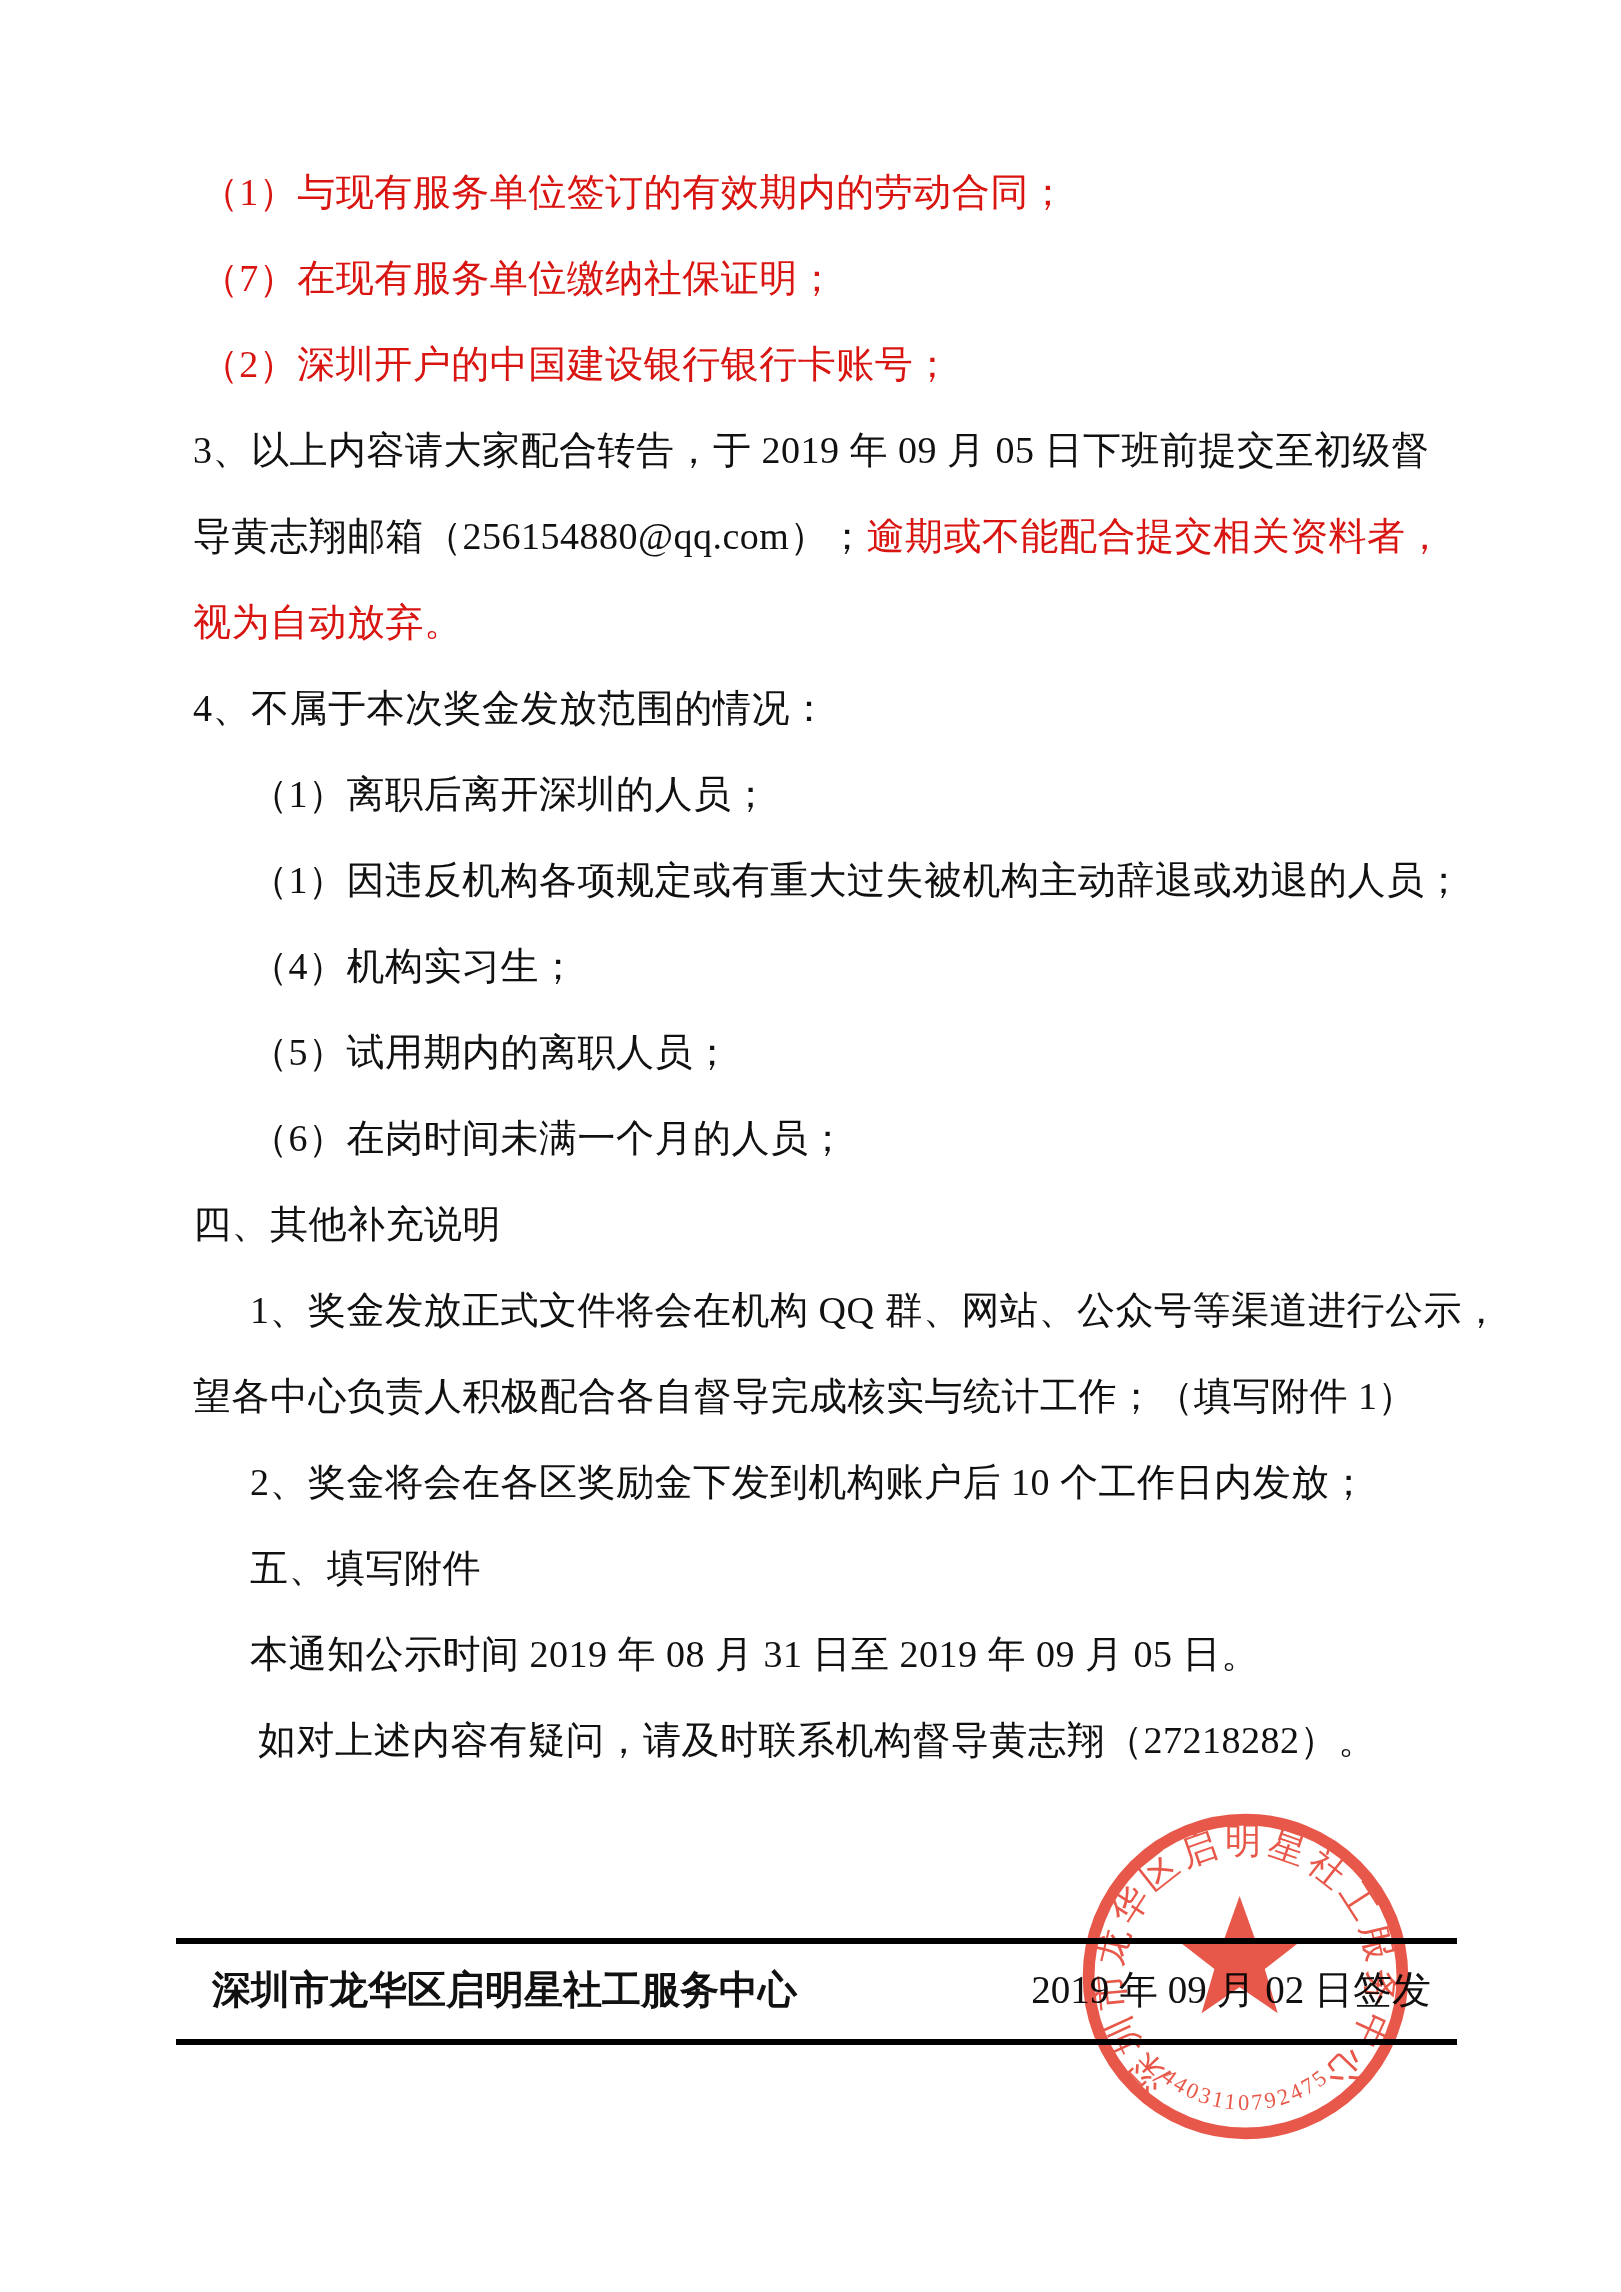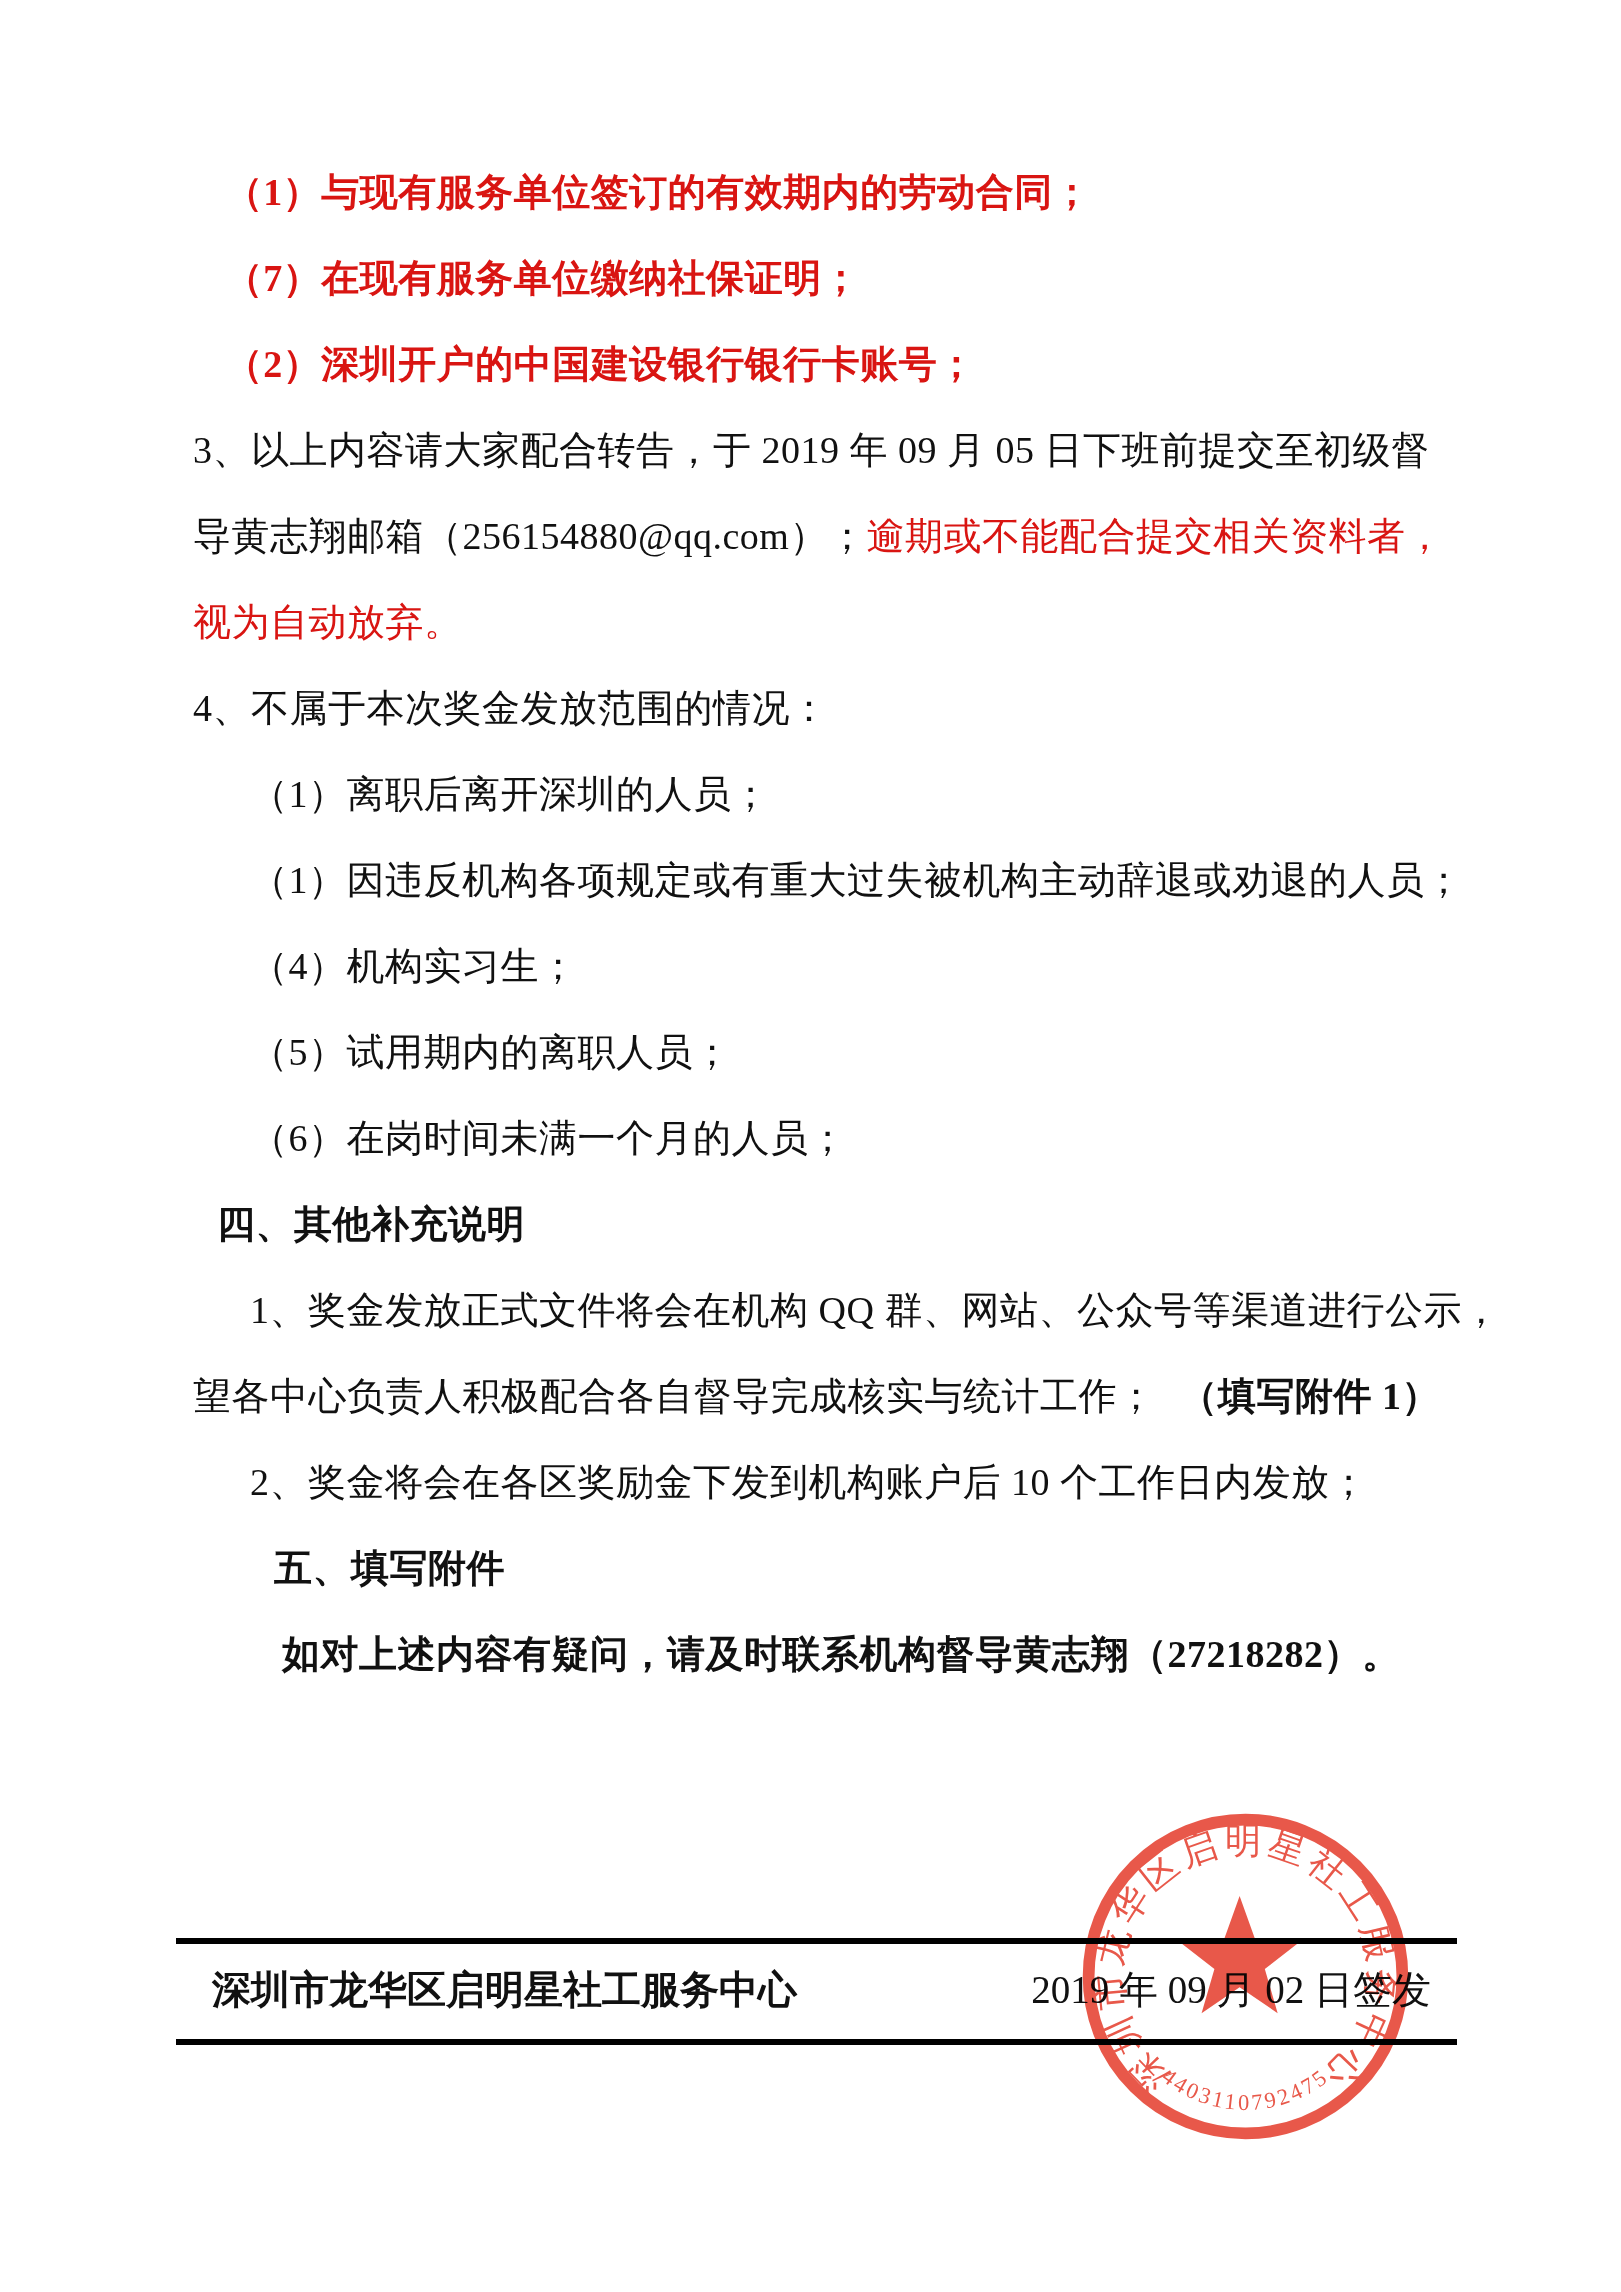--- a/index.html
+++ b/index.html
@@ -24,21 +24,21 @@
     width:1294px;
   }
   .ln{
     height:86px;
     line-height:86px;
     font-size:38px;
     white-space:nowrap;
     letter-spacing:0.5px;
   }
   .red{color:var(--text-red);}
-  .bold{font-weight:bold;margin-left:24px;}
+  .bold{font-weight:normal;}
   .indA{padding-left:7.8px;}
   .indB{padding-left:57px;}
   .indC{padding-left:65px;}
   .footer-rule{
     position:absolute;
     left:176px;
     width:1281px;
     height:5.9px;
     background:#000;
   }
@@ -88,20 +88,21 @@
     <div class="ln indB">（1）离职后离开深圳的人员；</div>
     <div class="ln indB">（1）因违反机构各项规定或有重大过失被机构主动辞退或劝退的人员；</div>
     <div class="ln indB">（4）机构实习生；</div>
     <div class="ln indB">（5）试用期内的离职人员；</div>
     <div class="ln indB">（6）在岗时间未满一个月的人员；</div>
     <div class="ln bold">四、其他补充说明</div>
     <div class="ln indB">1、奖金发放正式文件将会在机构 QQ 群、网站、公众号等渠道进行公示，</div>
     <div class="ln"><span>望各中心负责人积极配合各自督导完成核实与统计工作；</span><span class="bold">（填写附件 1）</span></div>
     <div class="ln indB">2、奖金将会在各区奖励金下发到机构账户后 10 个工作日内发放；</div>
     <div class="ln indB bold">五、填写附件</div>
+    <div class="ln indB">本通知公示时间 2019 年 08 月 31 日至 2019 年 09 月 05 日。</div>
     <div class="ln indC bold">如对上述内容有疑问，请及时联系机构督导黄志翔（27218282）。</div>
   </div>
 
   <div class="footer-rule rule-top"></div>
   <div class="footer-row">
     <span class="footer-org">深圳市龙华区启明星社工服务中心</span>
     <span class="footer-date">2019 年 09 月 02 日签发</span>
   </div>
   <div class="footer-rule rule-bottom"></div>
 

